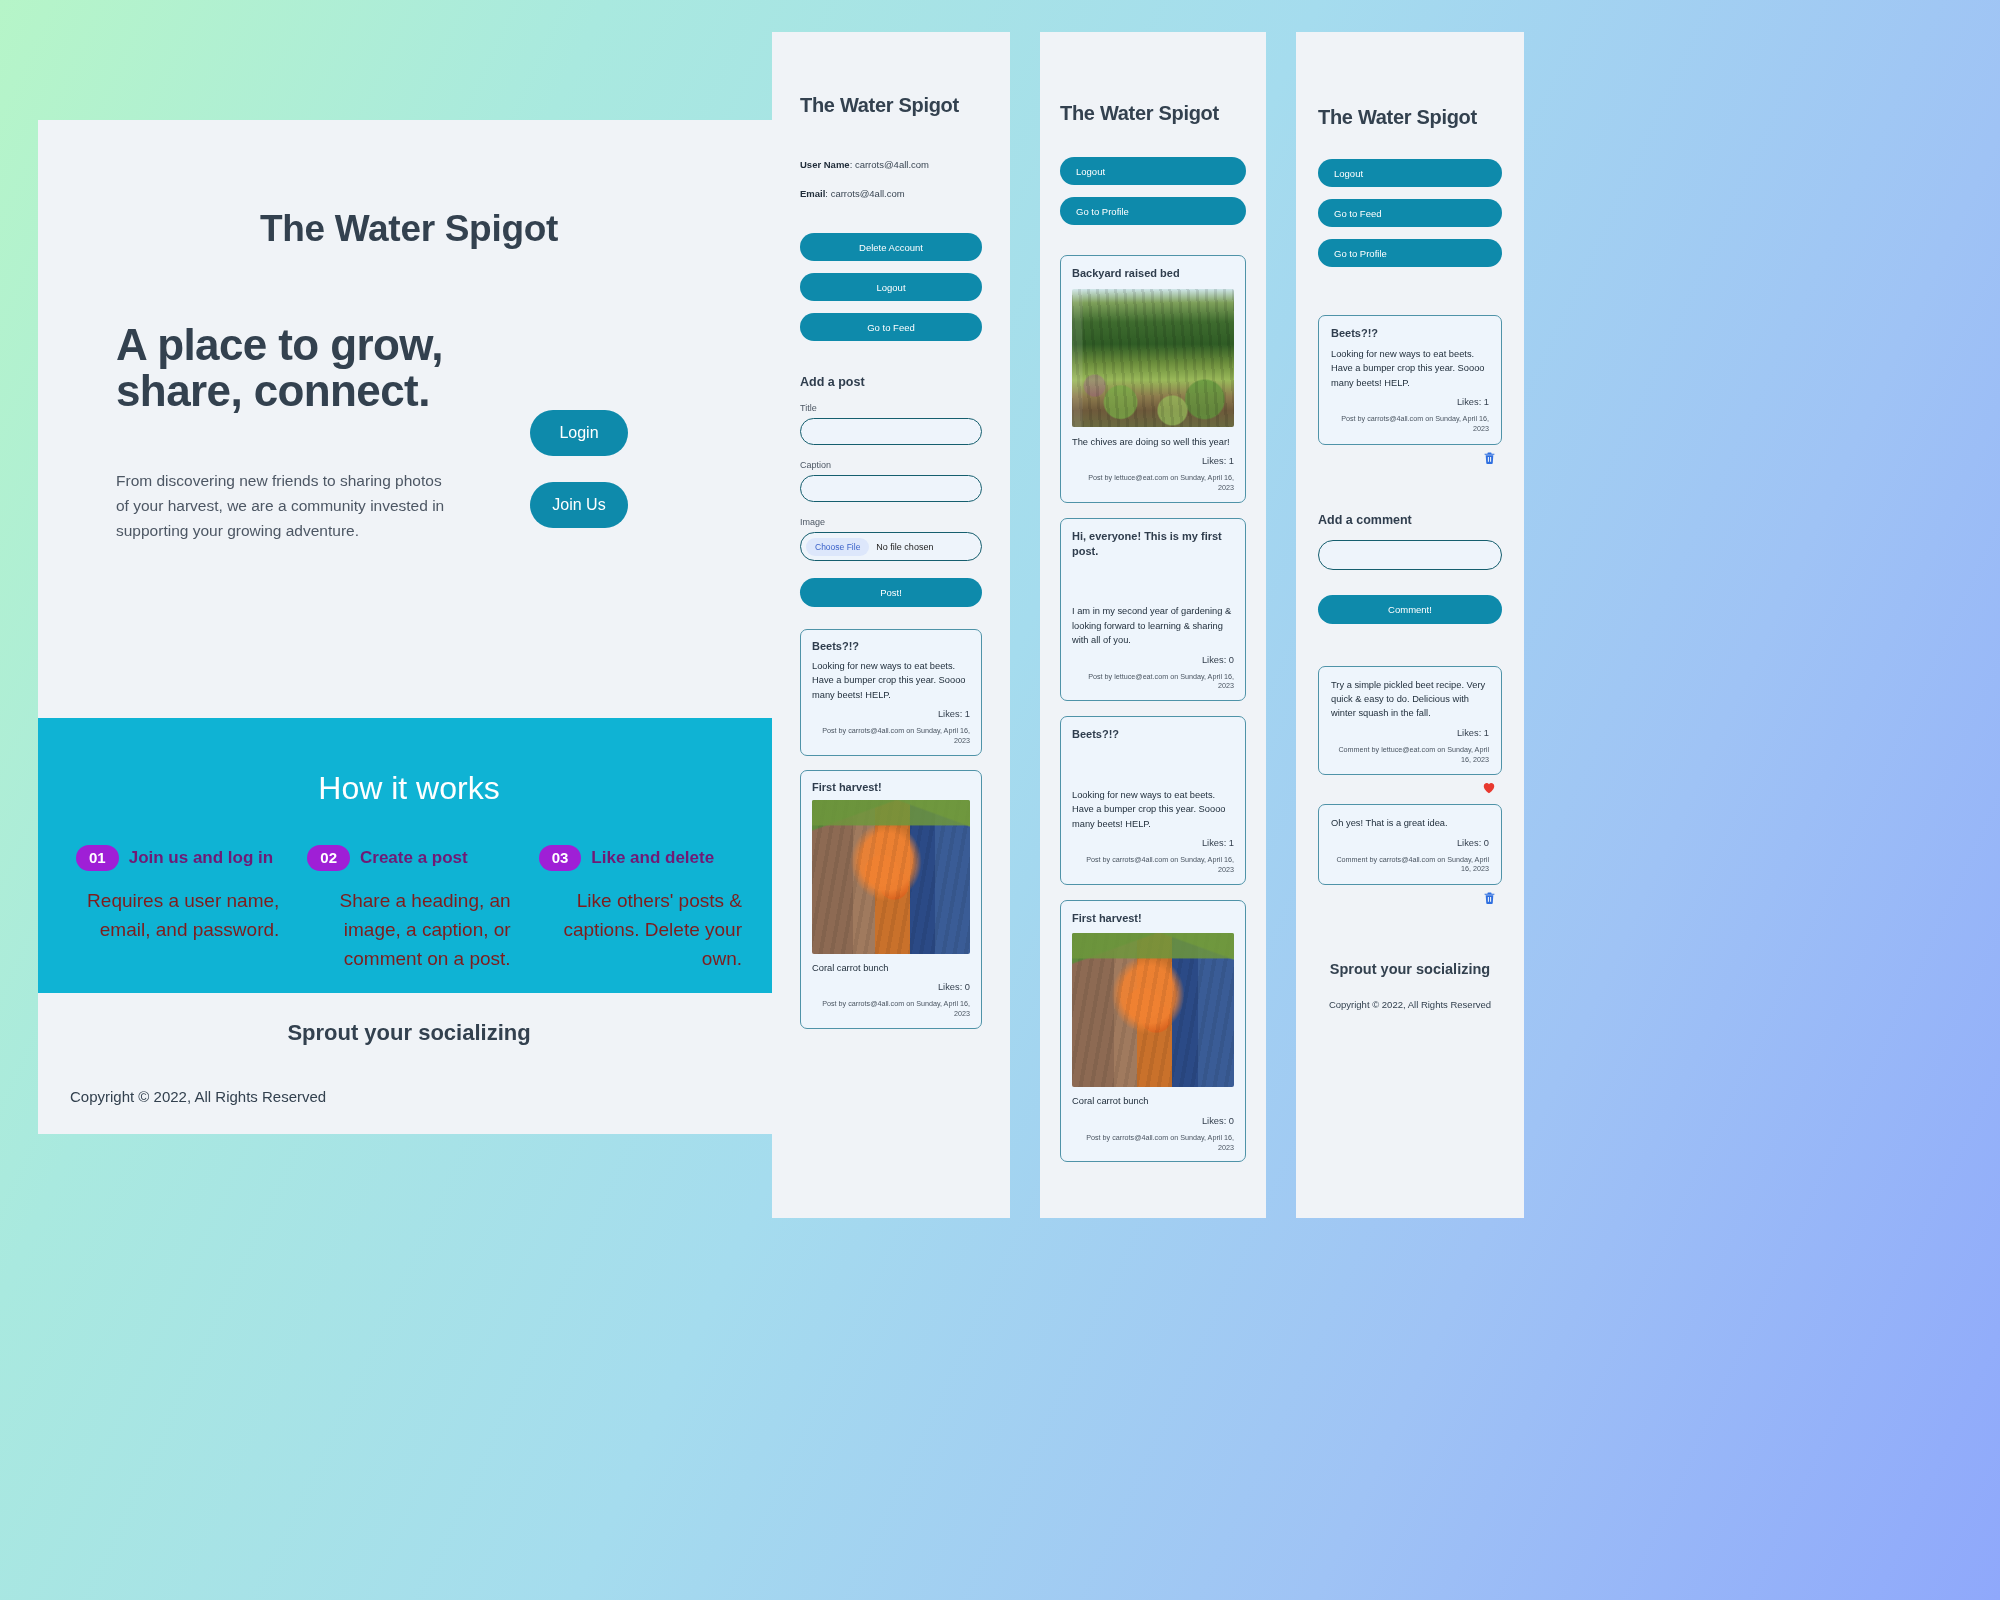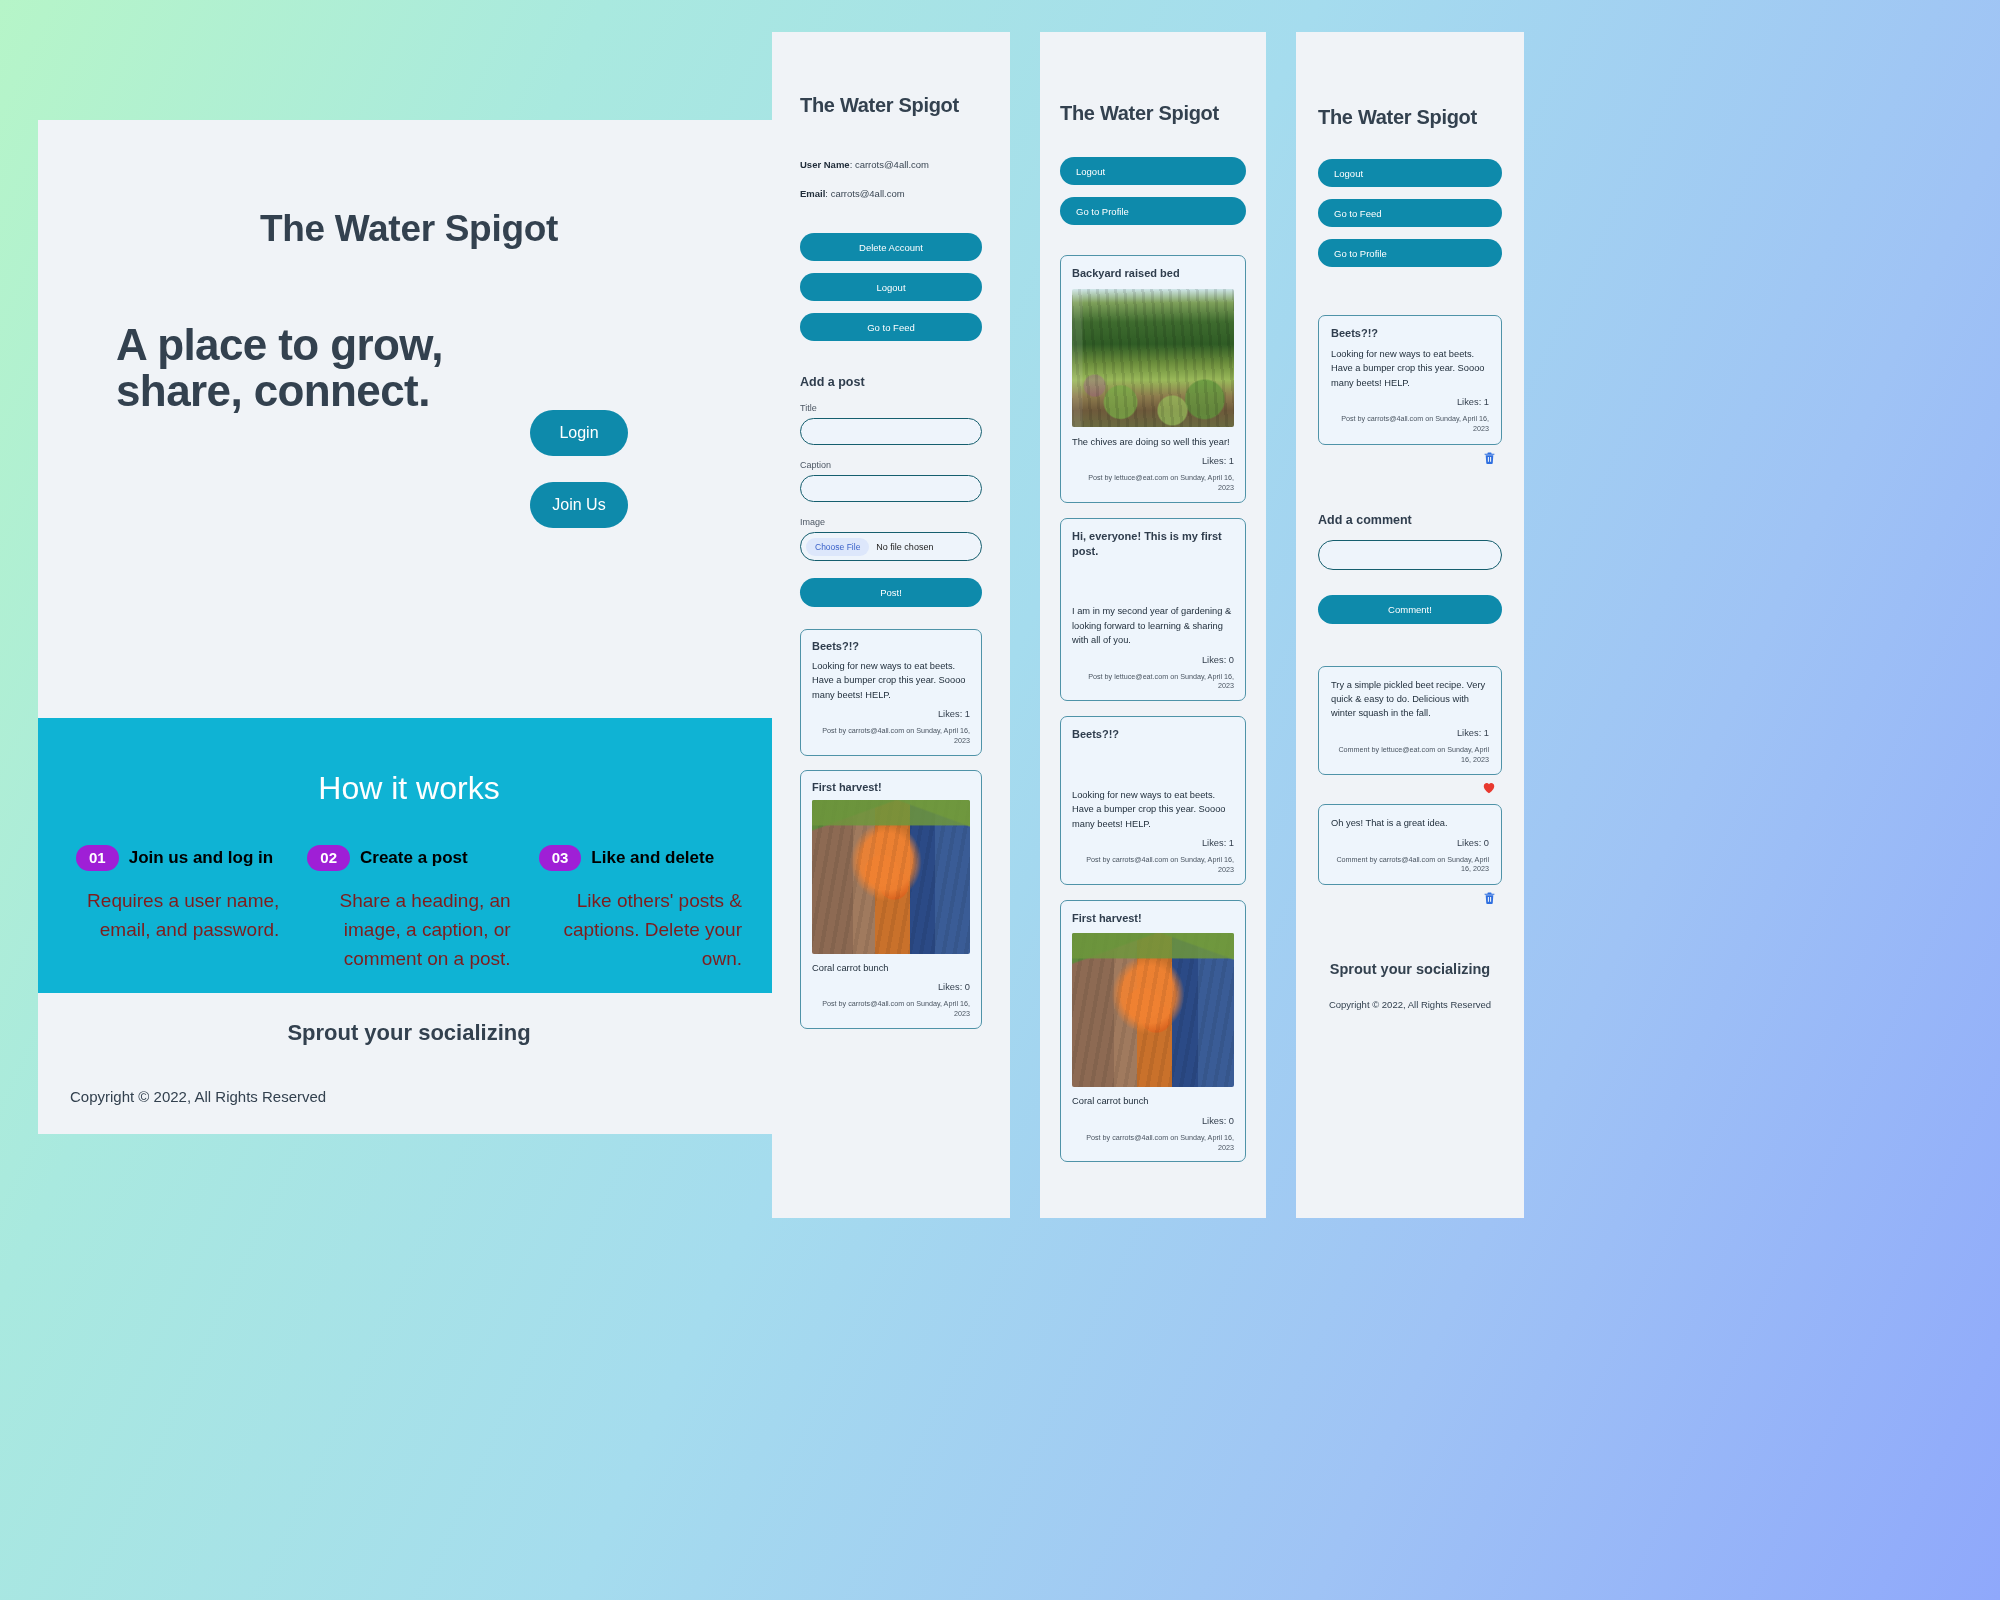--- a/index.html
+++ b/index.html
@@ -78,21 +78,21 @@
     background: #0fb3d4; color: #ffffff;
   }
   .works-title { text-align: center; font-size: 32px; font-weight: normal; padding-top: 52px; }
   .works-cols { display: flex; padding: 38px 24px 0 24px; gap: 0; text-align: right; }
   .works-col { flex: 1; padding: 0 14px; }
   .works-head { display: flex; align-items: center; gap: 10px; }
   .badge {
     background: #9f1fd6; color: #fff; border-radius: 20px;
     font-size: 15px; font-weight: bold; padding: 4px 13px; line-height: 1.2;
   }
-  .works-h { font-size: 17px; font-weight: bold; color: #000000; }
+  .works-h { font-size: 17px; font-weight: bold; color: #701a75; }
   .works-p { margin-top: 16px; font-size: 19px; color: #7f1d1d; line-height: 1.52; }
 
   .sprout { position: absolute; left: 0; right: 0; top: 900px; text-align: center; font-size: 22px; font-weight: bold; color: #33414f; }
   .copyright { position: absolute; left: 32px; top: 968px; font-size: 15px; color: #33414f; }
 
   
   #panel-profile { left: 772px; top: 32px; width: 238px; height: 1186px; padding: 0 28px; }
   #panel-profile .brand { font-size: 20px; margin-top: 62px; }
   .kv { font-size: 9.5px; color: #3a4653; margin-top: 0; }
   .kv b { color: #222e3b; }
@@ -181,20 +181,21 @@
 <body>
 
 <div class="stage">
 
   <div class="panel" id="panel-landing">
     <div class="brand">The Water Spigot</div>
 
     <div class="hero">
       <div class="hero-left">
         <div class="hero-head">A place to grow, share, connect.</div>
+        <div class="hero-sub">From discovering new friends to sharing photos of your harvest, we are a community invested in supporting your growing adventure.</div>
       </div>
       <div class="hero-right">
         <button class="btn-pill btn-center hero-btn">Login</button>
         <button class="btn-pill btn-center hero-btn">Join Us</button>
       </div>
     </div>
 
     <div class="works">
       <div class="works-title">How it works</div>
       <div class="works-cols">

